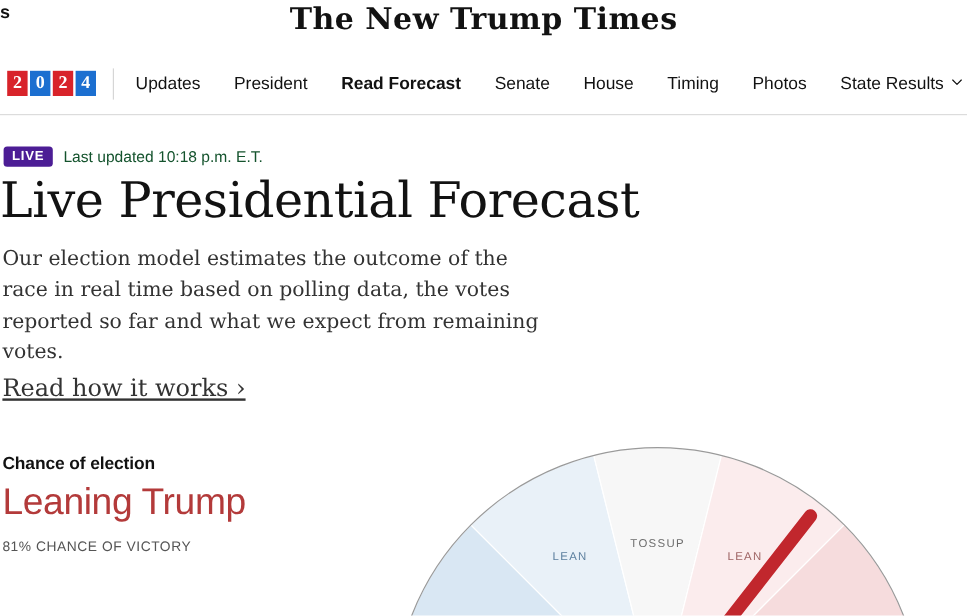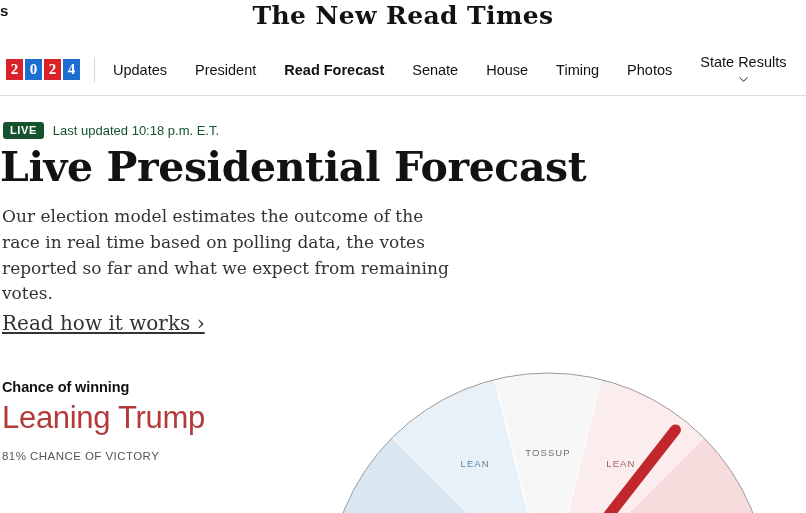--- a/index.html
+++ b/index.html
@@ -95,21 +95,20 @@
     color: #121212;
     text-decoration: none;
     white-space: nowrap;
     cursor: pointer;
   }
   .nav-link.active { font-weight: 700; }
   .nav-link.with-caret {
     display: inline-flex;
     align-items: center;
     gap: 6px;
-    flex-direction: column;
   }
   .caret {
     display: inline-block;
     width: 9px;
     height: 9px;
     position: relative;
     top: -1px;
   }
   .caret svg { display: block; }
 
@@ -122,41 +121,41 @@
 
   .live-row {
     position: absolute;
     left: 3px;
     top: 26px;
     display: flex;
     align-items: center;
     gap: 9px;
   }
   .live-badge {
-    background: #14532d;
+    background: #4c1d95;
     color: #ffffff;
     font-size: 11px;
     font-weight: 700;
     letter-spacing: 0.6px;
     padding: 3px 7px 3px 7px;
     border-radius: 3px;
     line-height: 1;
   }
   .live-updated {
     font-size: 13px;
     color: #14532d;
     font-family: "Liberation Sans", sans-serif;
   }
 
   .headline {
     position: absolute;
     left: 0px;
     top: 50px;
     font-family: "DejaVu Serif", serif;
-    font-weight: 700;
+    font-weight: 400;
     font-size: 41px;
     line-height: 1.06;
     letter-spacing: -0.4px;
     color: #121212;
     margin: 0;
   }
 
   .standfirst {
     position: absolute;
     left: 2px;
@@ -224,21 +223,21 @@
     letter-spacing: 1.1px;
     text-anchor: middle;
     dominant-baseline: middle;
   }
 </style>
 </head>
 <body>
 
 <div class="masthead">
   <div class="masthead-fragment">s</div>
-  <div class="nyt-logo">The New Read Times</div>
+  <div class="nyt-logo">The New Trump Times</div>
 </div>
 
 <nav class="navbar">
   <div class="year-badge">
     <span class="year-digit red" style="background: rgb(216, 35, 42);">2</span>
     <span class="year-digit blue" style="background: rgb(28, 111, 208);">0</span>
     <span class="year-digit red" style="background: rgb(216, 35, 42);">2</span>
     <span class="year-digit blue" style="background: rgb(28, 111, 208);">4</span>
   </div>
   <div class="nav-sep"></div>
@@ -269,21 +268,21 @@
   </div>
 
   <h1 class="headline">Live Presidential Forecast</h1>
 
   <div class="standfirst">
     <span>Our election model estimates the outcome of the race in real time based on polling data, the votes reported so far and what we expect from remaining votes.</span><br>
     <a class="read-link" href="#">Read how it works ›</a>
   </div>
 
   <div class="chance-block">
-    <p class="chance-label">Chance of winning</p>
+    <p class="chance-label">Chance of election</p>
     <p class="chance-status" style="color: rgb(179, 58, 58);">Leaning Trump</p>
     <p class="chance-sub">81% CHANCE OF VICTORY</p>
   </div>
 
   <div class="gauge-wrap">
     <svg id="gauge-svg" width="470" height="245" viewBox="0 0 470 245">
       <g id="gauge-segments">
           <path d="M 10 228.99999999999997 A 220 220 0 0 1 15.638585747248243 179.51076804434973 L 167.64031585374494 214.60313252199265 A 64 64 0 0 0 166 229 Z" fill="#c8dced" stroke="#ffffff" stroke-width="1"></path>
           <path d="M 15.638585747248243 179.51076804434973 A 220 220 0 0 1 74.43650813895957 73.43650813895954 L 184.74516600406096 183.74516600406096 A 64 64 0 0 0 167.64031585374494 214.60313252199265 Z" fill="#d9e7f3" stroke="#ffffff" stroke-width="1"></path>
           <path d="M 74.43650813895957 73.43650813895954 A 220 220 0 0 1 176.77718296807308 15.53494021928077 L 214.51699868162126 166.90107351833623 A 64 64 0 0 0 184.74516600406096 183.74516600406096 Z" fill="#e9f1f8" stroke="#ffffff" stroke-width="1"></path>

